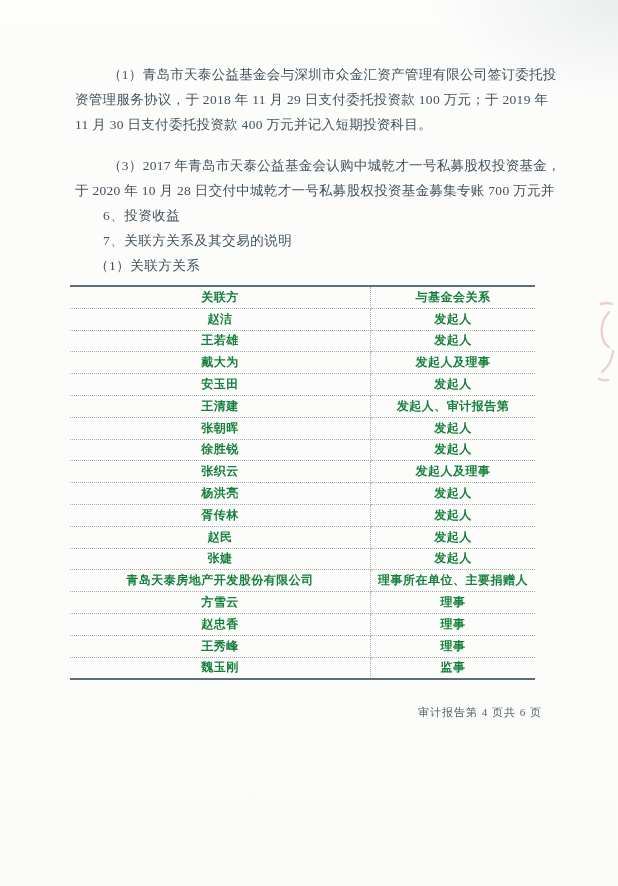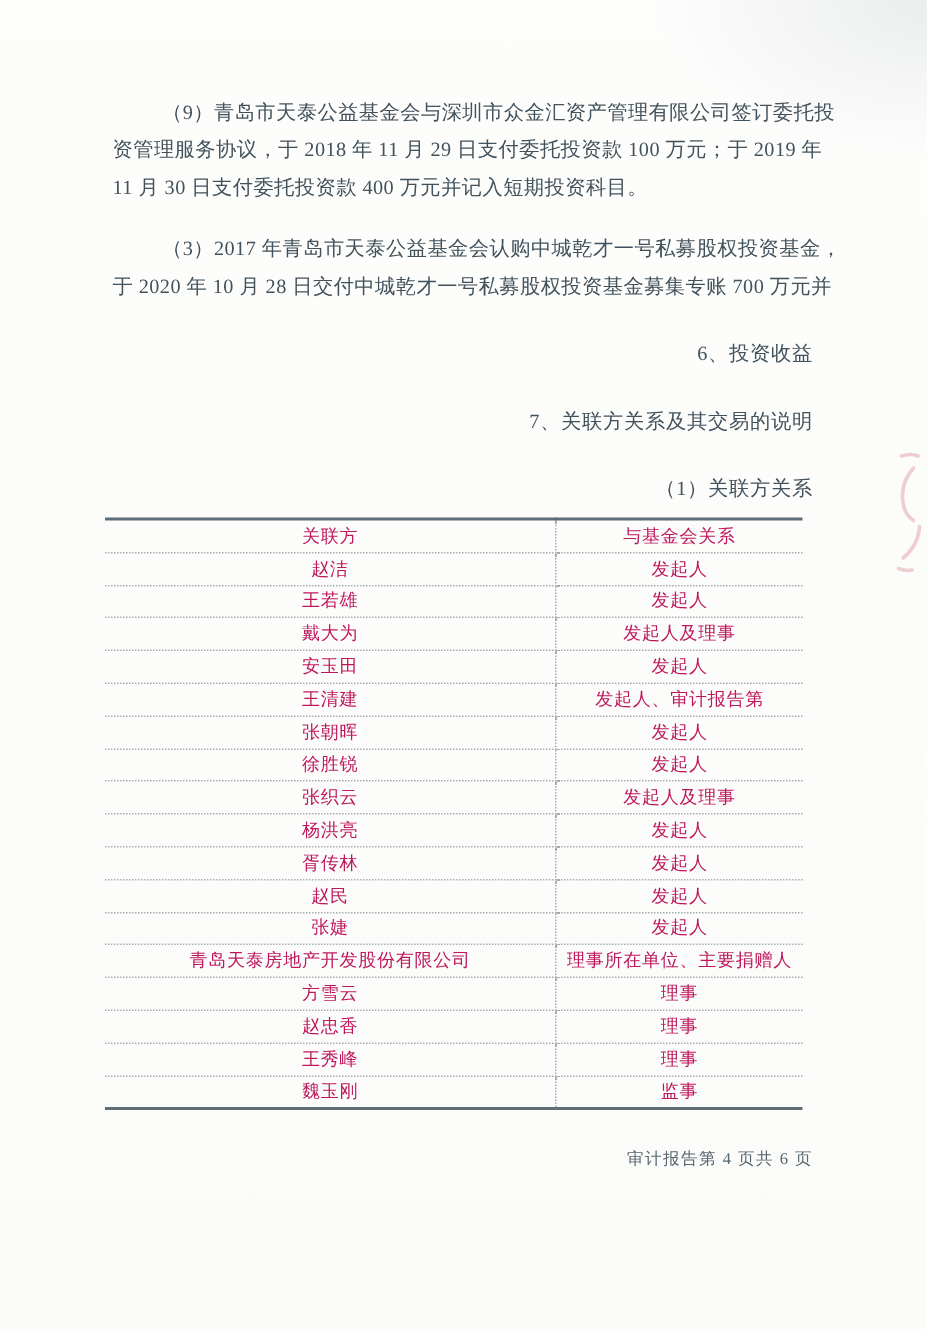--- a/index.html
+++ b/index.html
@@ -14,43 +14,43 @@
     color:#42525c;
   }
   .content{
     position:absolute;
     left:75px; right:76px; top:62px;
   }
   .para{font-size:13.5px; line-height:25px; letter-spacing:0.3px;}
   .para .line{white-space:nowrap;}
   .para .line.first{padding-left:33px;}
   .p3{margin-top:16px;}
-  .hline{margin-top:20px; font-size:13.5px; line-height:25px; letter-spacing:0.5px;text-align:right;}
+  .hline{margin-top:0; font-size:13.5px; line-height:25px; letter-spacing:0.5px;}
   .hline.h-num{padding-left:28px;}
   .hline.h-body{padding-left:30px;}
   .hline.h-sub{padding-left:20px;}
   table.rel{
     border-collapse:collapse;
     table-layout:fixed;
     margin-left:-5px;
     margin-top:7px;
     width:459px;
     border-top:2px solid #5f6d76;
     border-bottom:2px solid #5f6d76;
     font-size:12px;
   }
   table.rel td, table.rel th{
-    font-weight:normal;
+    font-weight:bold;
     height:20.8px;
     padding:0 2px;
     text-align:center;
     vertical-align:middle;
     border-bottom:1px dotted #a3adb2;
     letter-spacing:0.5px;
-    color:#be185d;
+    color:#15803d;
     overflow:hidden;
     white-space:nowrap;
   }
   table.rel tr > *:first-child{border-right:1px dotted #a3adb2; width:296px;}
   table.rel tr > *:last-child{width:160px;}
   table.rel tr:last-child td{border-bottom:none;}
   .footer{
     margin-top:25px;
     text-align:right;
     font-size:11px;
@@ -64,21 +64,21 @@
     pointer-events:none;
     opacity:0.85;
   }
 </style>
 </head>
 <body>
 
 <div class="content">
 
   <div class="para p2">
-    <div class="line first">（9）青岛市天泰公益基金会与深圳市众金汇资产管理有限公司签订委托投</div>
+    <div class="line first">（1）青岛市天泰公益基金会与深圳市众金汇资产管理有限公司签订委托投</div>
     <div class="line">资管理服务协议，于 2018 年 11 月 29 日支付委托投资款 100 万元；于 2019 年</div>
     <div class="line">11 月 30 日支付委托投资款 400 万元并记入短期投资科目。</div>
   </div>
 
   <div class="para p3">
     <div class="line first">（3）2017 年青岛市天泰公益基金会认购中城乾才一号私募股权投资基金，</div>
     <div class="line">于 2020 年 10 月 28 日交付中城乾才一号私募股权投资基金募集专账 700 万元并</div>
   </div>
 
   <div class="hline h-num">6、投资收益</div>

